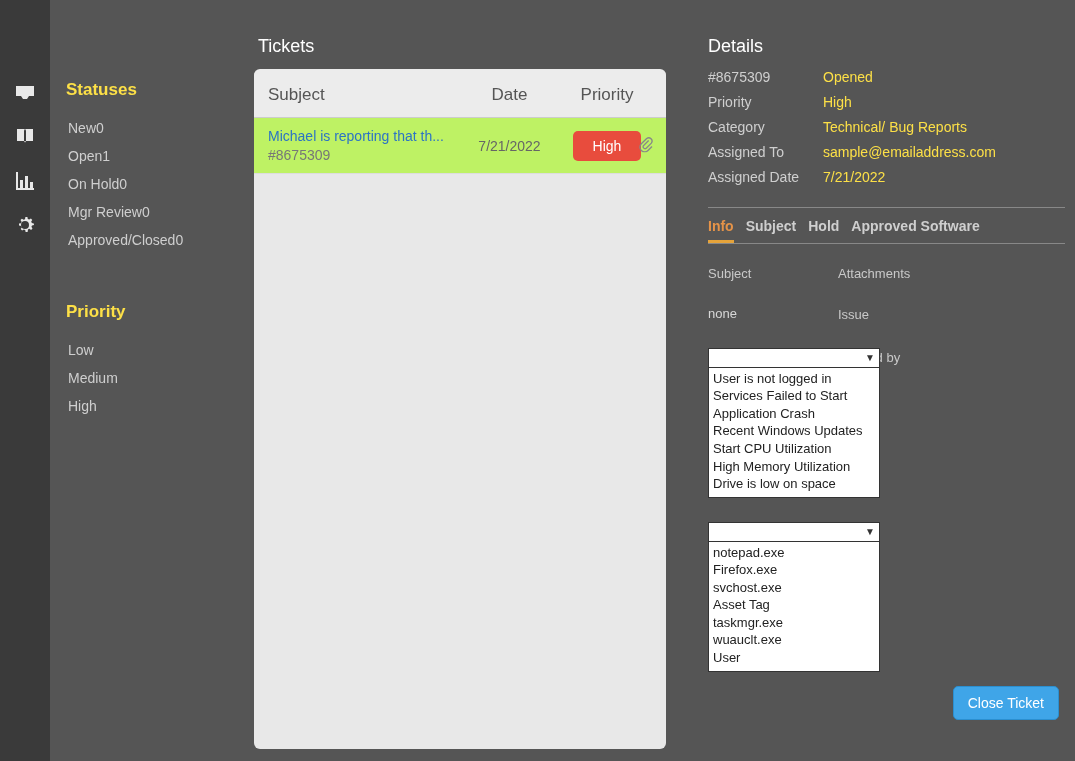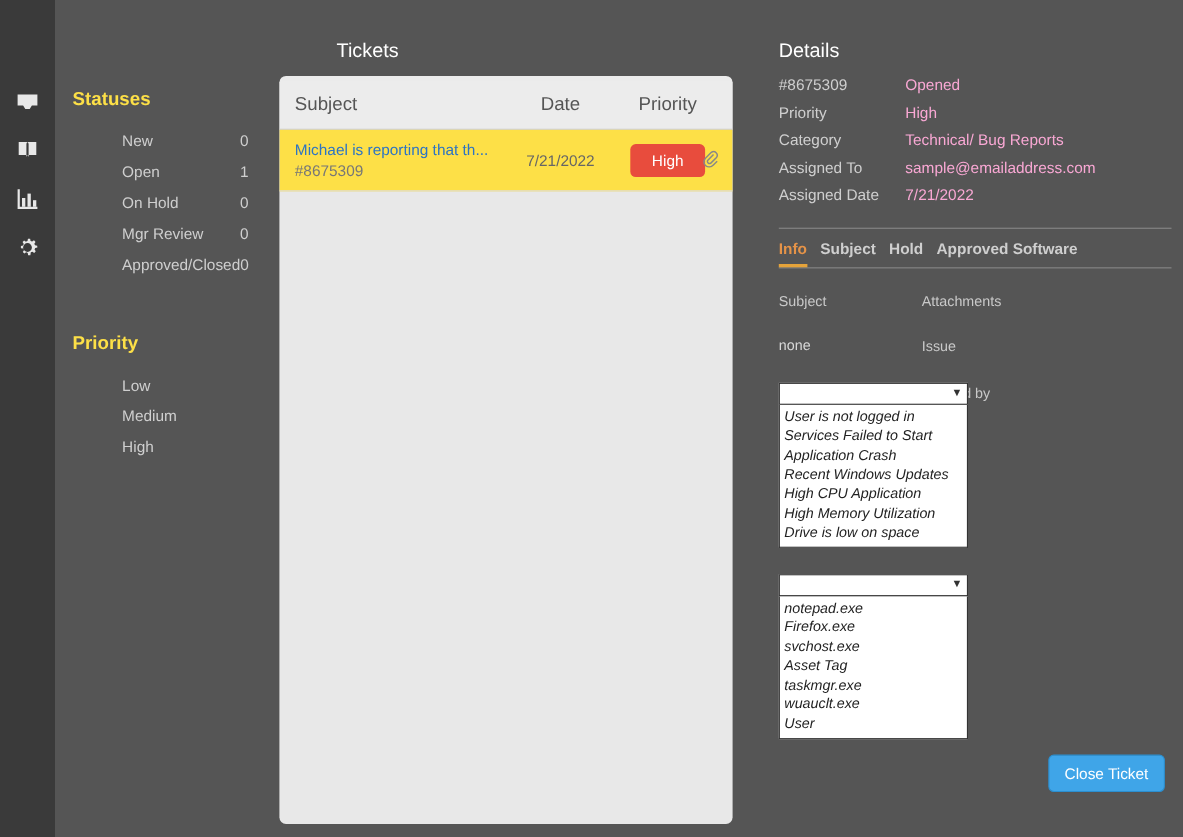--- a/index.html
+++ b/index.html
@@ -38,44 +38,42 @@
     color: #d8d8d8;
   }
   .filters h3 {
     color: #fde047;
     font-size: 17px;
     font-weight: 600;
     margin-bottom: 14px;
   }
   .status-row, .priority-row {
     display: flex;
-    justify-content: space-between;
+    justify-content: flex-start;
     align-items: center;
     padding: 6px 2px;
     font-size: 14px;
     color: #cfcfcf;
     cursor: pointer;
-    margin-left: 43px;
   }
   .status-row .count { color: #cfcfcf; }
   .priority-section { margin-top: 48px; }
   
   .tickets-col {
     width: 440px;
     padding: 36px 14px 12px 14px;
     display: flex;
     flex-direction: column;
   }
   .tickets-col h2 {
     font-size: 18px;
     font-weight: 500;
     color: #fff;
     margin-bottom: 12px;
     padding-left: 4px;
-    margin-left: 48px;
   }
   .tickets-box {
     background: #e8e8e8;
     border-radius: 6px;
     flex: 1;
     overflow: hidden;
     border-top: 4px solid #ececec;
     position: relative;
   }
   .ticket-header {
@@ -86,21 +84,21 @@
     padding: 12px 14px;
     color: #555;
     font-size: 17px;
   }
   .col-subject { flex: 1; }
   .col-date { width: 105px; text-align: center; }
   .col-priority { width: 90px; text-align: center; }
   .ticket-row {
     display: flex;
     align-items: center;
-    background: #fde047;
+    background: #bef264;
     border-bottom: 1px solid #ddd;
     padding: 10px 14px;
     font-size: 14px;
     color: #555;
     position: relative;
   }
   .ticket-row .subject-cell { flex: 1; overflow: hidden; }
   .ticket-row .subject-link {
     color: #2c74c4;
     white-space: nowrap;
@@ -144,21 +142,21 @@
   }
   .meta-grid {
     display: grid;
     grid-template-columns: 115px 1fr;
     row-gap: 9px;
     font-size: 14px;
     color: #d8d8d8;
     margin-bottom: 22px;
   }
   .meta-label { color: #cfcfcf; }
-  .meta-val { color: #f9a8d4; }
+  .meta-val { color: #fde047; }
   hr.sep {
     border: none;
     border-top: 1px solid #888;
     margin: 0 0 10px 0;
   }
   .detail-tabs {
     display: flex;
     gap: 12px;
     border-bottom: 1px solid #888;
     font-size: 14px;
@@ -178,21 +176,20 @@
     display: grid;
     grid-template-columns: 130px 1fr;
     row-gap: 24px;
     font-size: 13px;
     color: #d0d0d0;
   }
   .info-label { color: #c9c9c9; padding-top: 2px; }
   .info-val { color: #d8d8d8; line-height: 1.45; }
   .dropdown {
     width: 172px;
-    font-style: italic;
   }
   .dropdown .dd-top {
     background: #fff;
     border: 1px solid #333;
     height: 20px;
     position: relative;
   }
   .dropdown .dd-top::after {
     content: "▼";
     position: absolute;
@@ -357,21 +354,21 @@
 
     <div class="info-label">Issue</div>
     <div class="info-val">
       <div class="dropdown">
         <div class="dd-top"></div>
         <div class="dd-list">
           <div>User is not logged in</div>
           <div>Services Failed to Start</div>
           <div>Application Crash</div>
           <div>Recent Windows Updates</div>
-          <div>High CPU Application</div>
+          <div>Start CPU Utilization</div>
           <div>High Memory Utilization</div>
           <div>Drive is low on space</div>
         </div>
       </div>
     </div>
 
     <div class="info-label">Caused by</div>
     <div class="info-val">
       <div class="dropdown">
         <div class="dd-top"></div>

